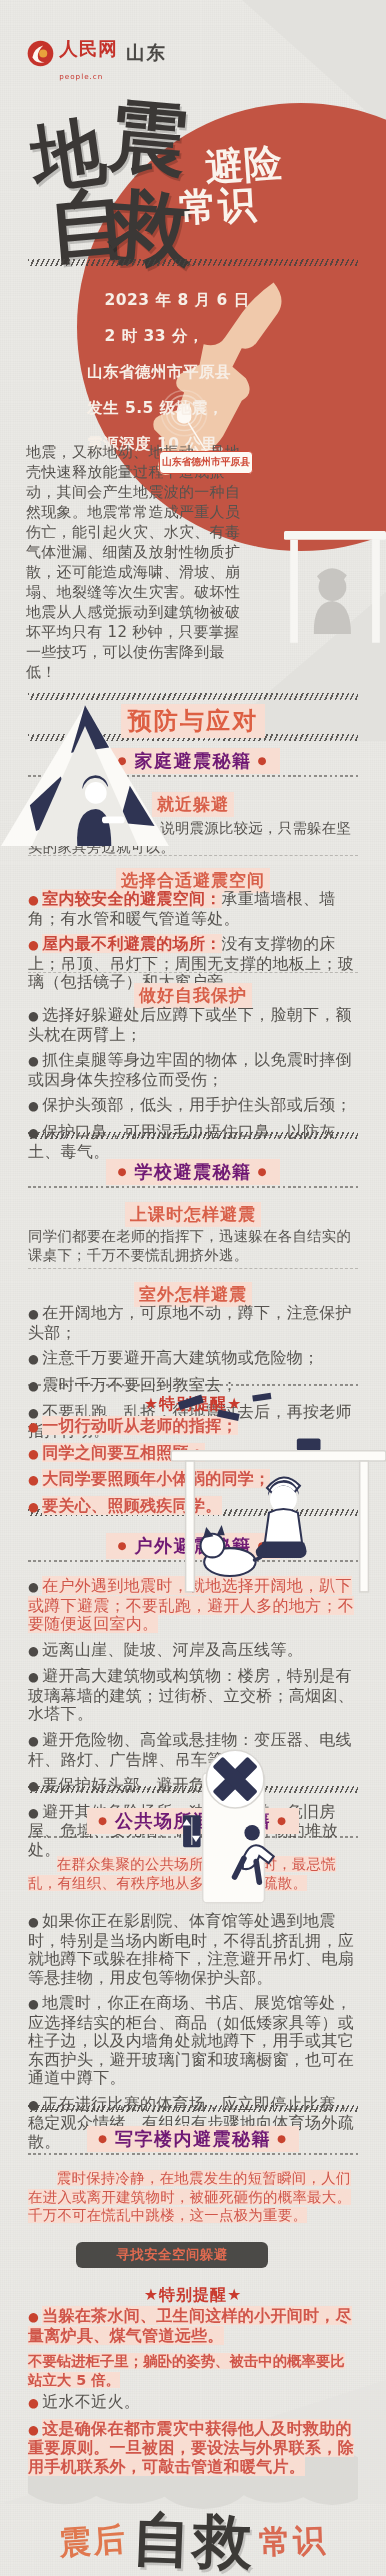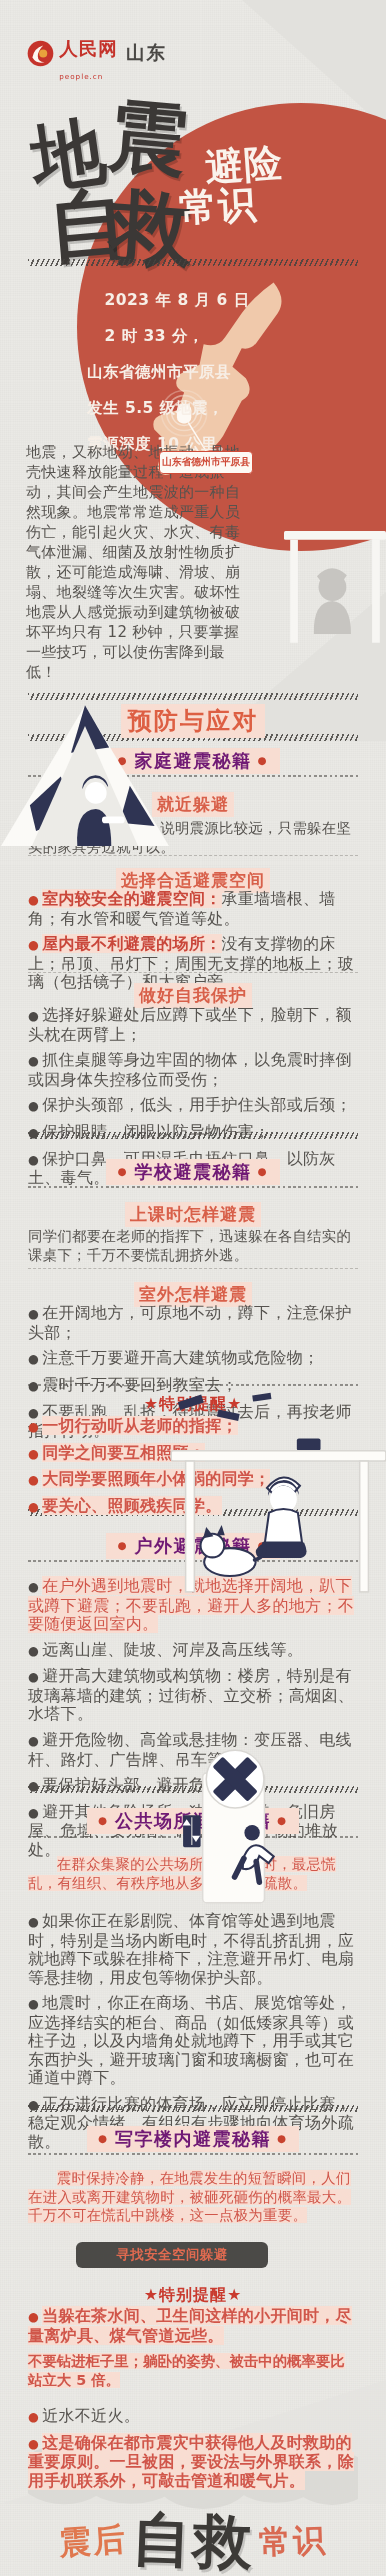--- a/index.html
+++ b/index.html
@@ -154,21 +154,20 @@
     <div class="bullet red"><span class="leadred">室内较安全的避震空间：</span><span>承重墙墙根、墙角；有水管和暖气管道等处。</span></div>
     <div class="bullet red"><span class="leadred">屋内最不利避震的场所：</span><span>没有支撑物的床上；吊顶、吊灯下；周围无支撑的地板上；玻璃（包括镜子）和大窗户旁。</span></div>
   </div>
 
   <div class="dashline" style="top:972px;"></div>
   <div class="h3" style="top:983px;"><span>做好自我保护</span></div>
   <div class="bullets" style="top:1006px;">
     <div class="bullet">选择好躲避处后应蹲下或坐下，脸朝下，额头枕在两臂上；</div>
     <div class="bullet">抓住桌腿等身边牢固的物体，以免震时摔倒或因身体失控移位而受伤；</div>
     <div class="bullet">保护头颈部，低头，用手护住头部或后颈；</div>
-    <div class="bullet">保护眼睛，闭眼以防异物伤害；</div>
     <div class="bullet">保护口鼻，可用湿毛巾捂住口鼻，以防灰土、毒气。</div>
   </div>
 
   <div class="hatch" style="top:1132px;"></div>
   <div class="h2" style="top:1159px;"><span>学校避震秘籍</span></div>
   <div class="dotline" style="top:1186px;"></div>
 
   <div class="h3" style="top:1202px;"><span>上课时怎样避震</span></div>
   <div class="para" style="top:1227px;">同学们都要在老师的指挥下，迅速躲在各自结实的课桌下；千万不要慌乱拥挤外逃。</div>
 
@@ -260,21 +259,21 @@
   <div class="dotline" style="top:2153px;"></div>
   <div class="para indent" style="top:2169px;"><span class="hl">震时保持冷静，在地震发生的短暂瞬间，人们在进入或离开建筑物时，被砸死砸伤的概率最大。千万不可在慌乱中跳楼，这一点极为重要。</span></div>
 
   <div class="tipbar" style="border-color:#3a3936;">
     <span class="r">寻找安全空间躲避</span>
   </div>
 
   <div class="hstar" style="top:2285px;">★特别提醒★</div>
   <div class="bullets" style="top:2307px;">
     <div class="bullet red"><span class="redtext">当躲在茶水间、卫生间这样的小开间时，尽量离炉具、煤气管道远些。</span></div>
-    <div style="font-size:14.4px;line-height:18.5px;margin-bottom:18px;"><span class="redtext">不要钻进柜子里；躺卧的姿势、被击中的概率要比站立大 5 倍。</span></div>
+    <div style="font-size:14.4px;line-height:18.5px;margin-bottom:4px;"><span class="redtext">不要钻进柜子里；躺卧的姿势、被击中的概率要比站立大 5 倍。</span></div>
     <div class="bullet red">近水不近火。</div>
     <div class="bullet red"><span class="redtext">这是确保在都市震灾中获得他人及时救助的重要原则。一旦被困，要设法与外界联系，除用手机联系外，可敲击管道和暖气片。</span></div>
   </div>
 
   <svg class="abs" style="left:28px;top:2446px;z-index:1;" width="330" height="93" viewBox="0 0 640 180">
     <g fill="#dbdad6">
       <ellipse cx="70" cy="55" rx="90" ry="58"></ellipse>
       <ellipse cx="200" cy="40" rx="110" ry="72"></ellipse>
       <ellipse cx="340" cy="60" rx="95" ry="62"></ellipse>
       <ellipse cx="480" cy="42" rx="100" ry="68"></ellipse>

